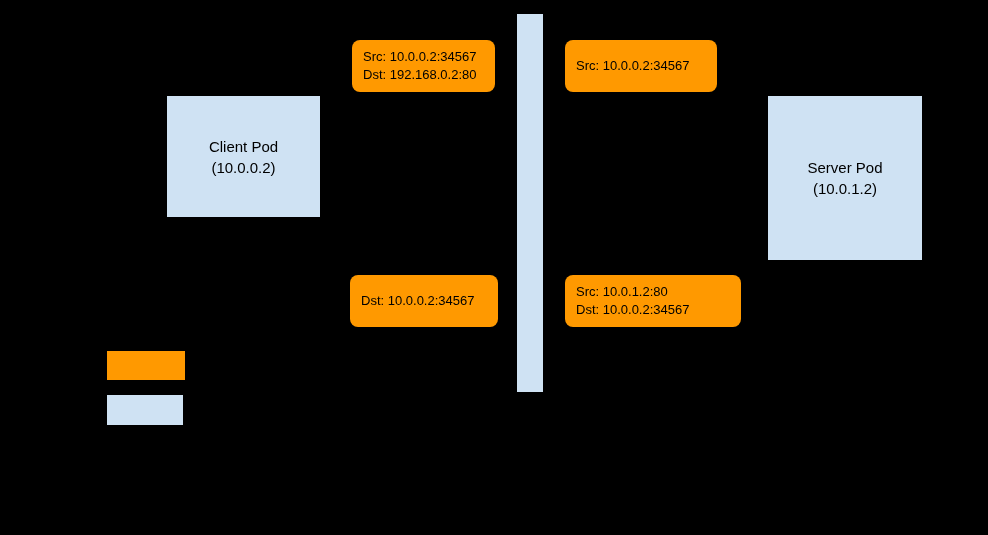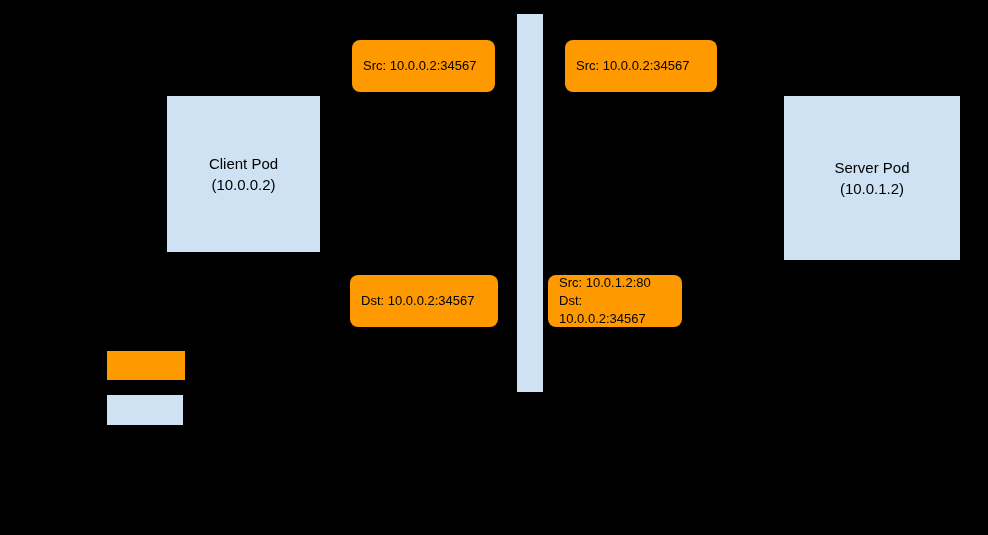--- a/index.html
+++ b/index.html
@@ -20,43 +20,43 @@
     background: var(--pod-fill, #cfe2f3);
     color: var(--text-color, #000000);
     display: flex;
     flex-direction: column;
     align-items: center;
     justify-content: center;
     text-align: center;
     font-size: 15px;
     line-height: 21px;
   }
-  .pod-client { left: 167px; top: 96px; width: 153px; height: 156px; }
-  .pod-server { left: 768px; top: 96px; width: 176px; height: 164px; margin-left: 16px; }
+  .pod-client { left: 167px; top: 96px; width: 153px; height: 121px; }
+  .pod-server { left: 768px; top: 96px; width: 154px; height: 164px; }
 
   .middle-bar {
     left: 517px; top: 14px; width: 26px; height: 378px;
     background: var(--pod-fill, #cfe2f3);
   }
 
   .packet {
     background: var(--packet-fill, #ff9900);
     color: var(--text-color, #000000);
     border-radius: 8px;
     font-size: 13px;
     line-height: 18px;
     display: flex;
     flex-direction: column;
     justify-content: center;
     padding: 4px 11px;
   }
   .packet-1 { left: 352px; top: 40px;  width: 143px; height: 52px; }
   .packet-2 { left: 565px; top: 40px;  width: 152px; height: 52px; }
   .packet-3 { left: 350px; top: 275px; width: 148px; height: 52px; }
-  .packet-4 { left: 548px; top: 275px; width: 134px; height: 52px; }
+  .packet-4 { left: 565px; top: 275px; width: 176px; height: 52px; }
 
   .legend-swatch-orange {
     left: 107px; top: 351px; width: 78px; height: 29px;
     background: var(--packet-fill, #ff9900);
   }
   .legend-swatch-blue {
     left: 107px; top: 395px; width: 76px; height: 30px;
     background: var(--pod-fill, #cfe2f3);
   }
 </style>
@@ -70,20 +70,21 @@
 
 <div class="abs pod pod-server">
   <span>Server Pod</span>
   <span>(10.0.1.2)</span>
 </div>
 
 <div class="abs middle-bar"></div>
 
 <div class="abs packet packet-1">
   <span>Src: 10.0.0.2:34567</span>
+  <span>Dst: 192.168.0.2:80</span>
 </div>
 
 <div class="abs packet packet-2">
   <span>Src: 10.0.0.2:34567</span>
 </div>
 
 <div class="abs packet packet-3">
   <span>Dst: 10.0.0.2:34567</span>
 </div>
 

